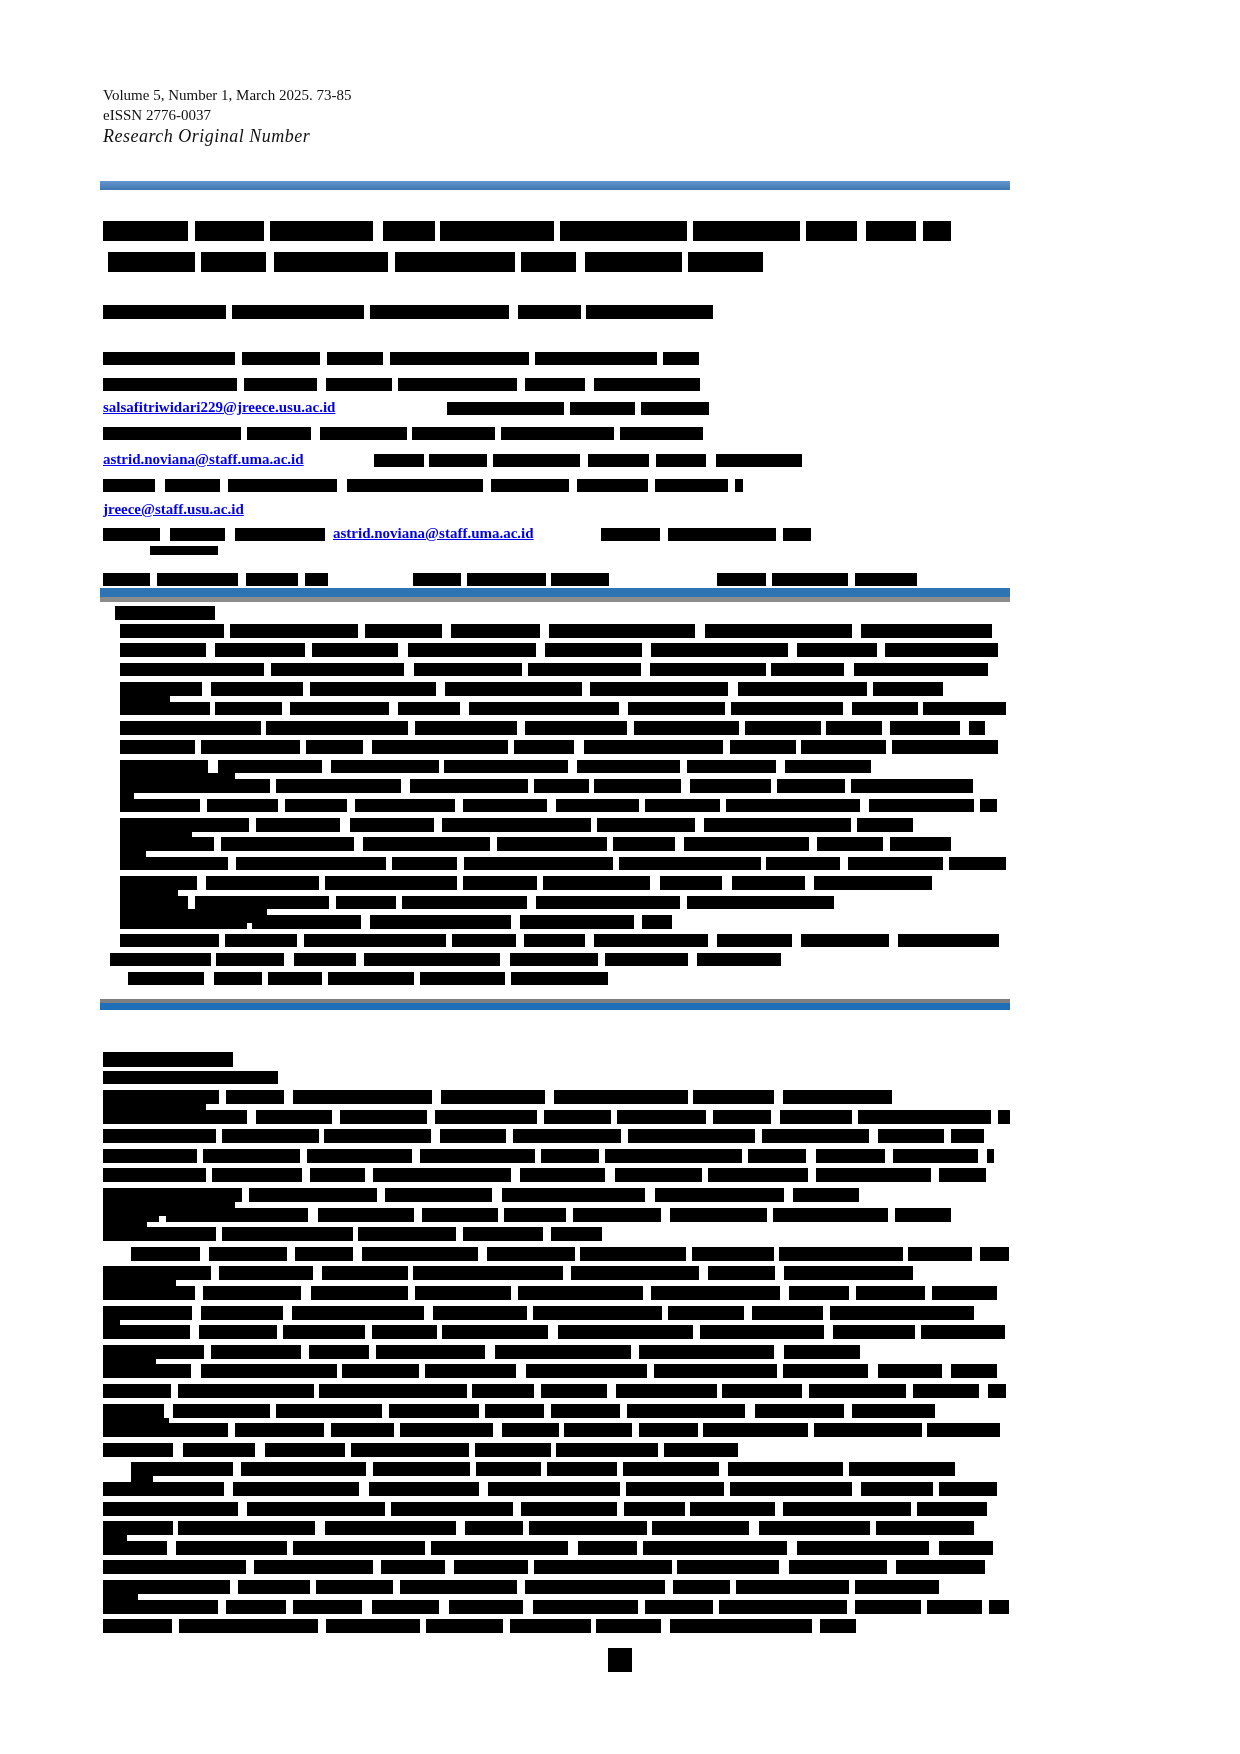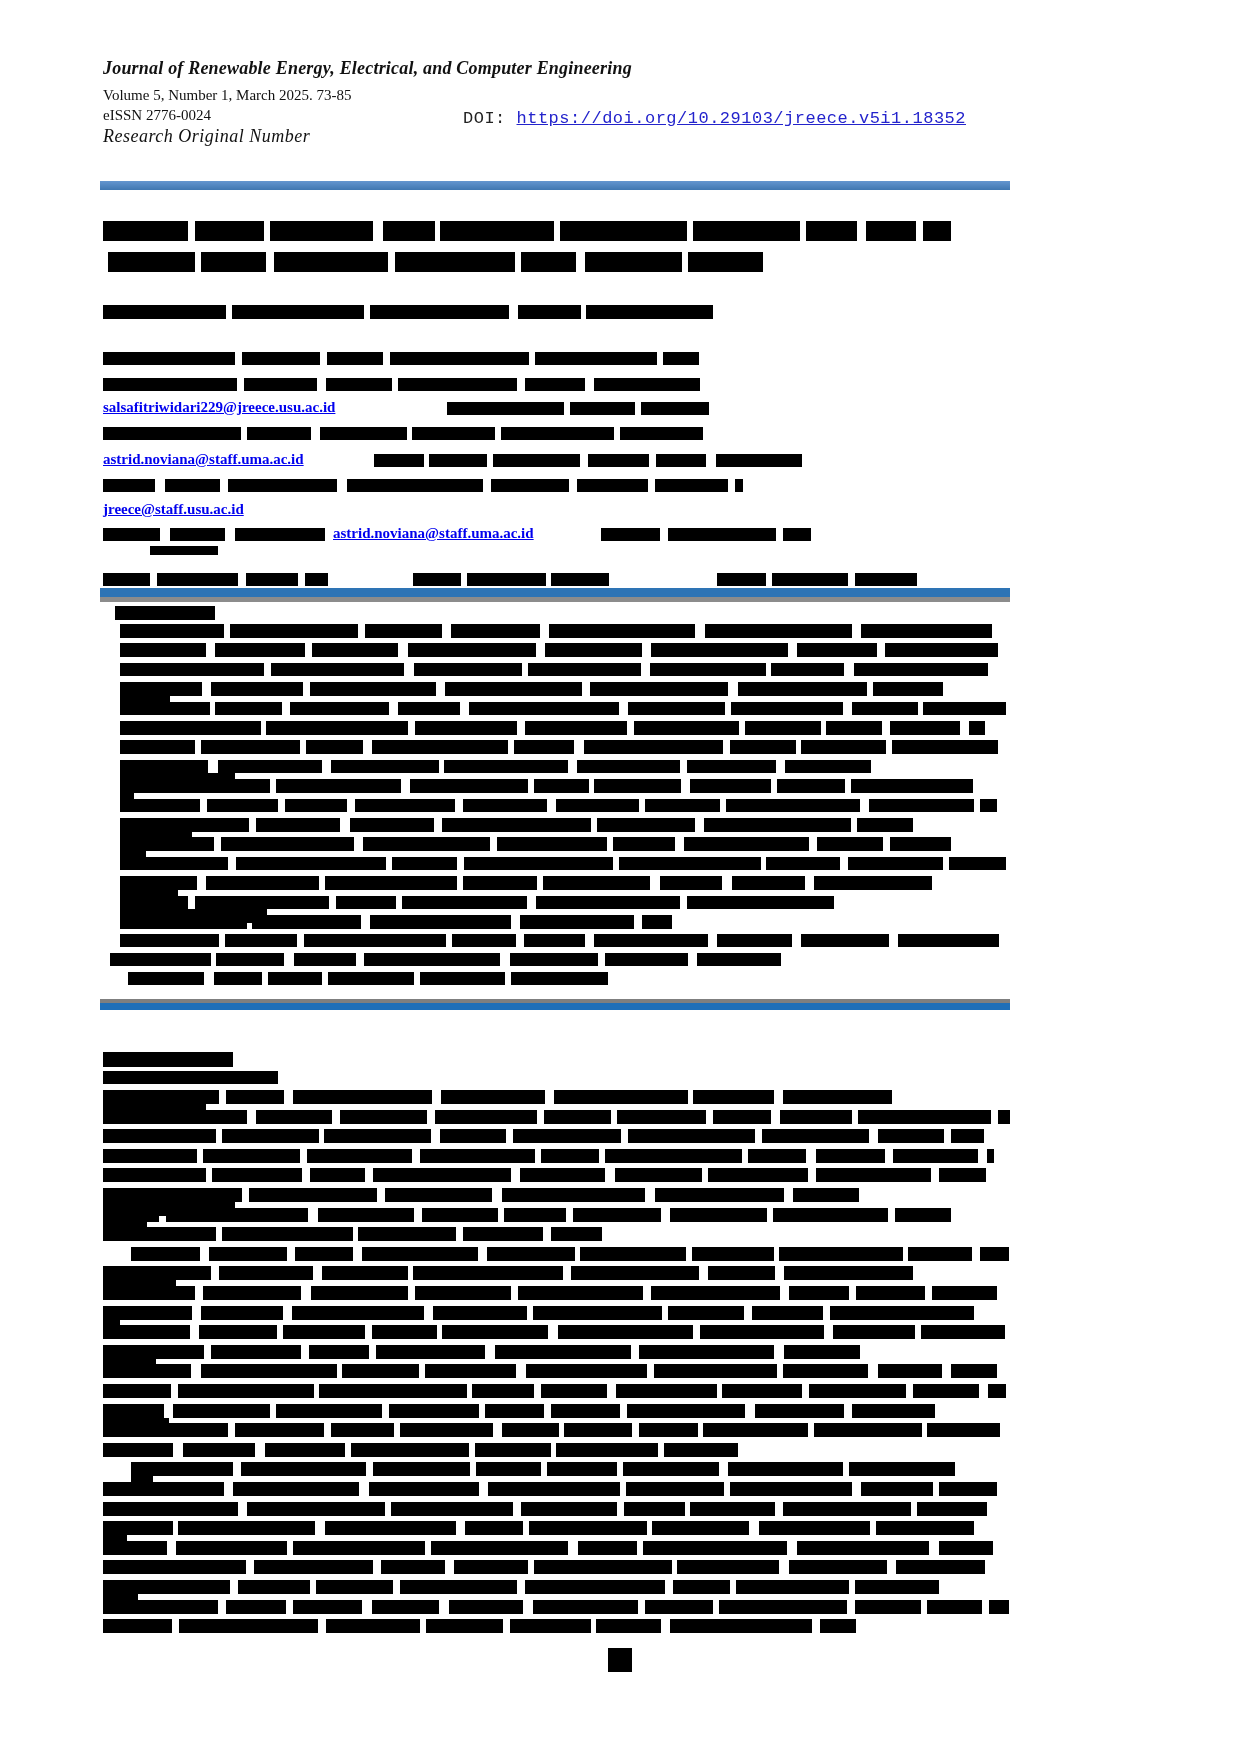--- a/index.html
+++ b/index.html
@@ -24,28 +24,22 @@
   .redact,.rline{font-size:0;line-height:0;}
   .redact span,.rline span{display:inline-block;background:#000;height:100%;vertical-align:top;}
   .rline{position:absolute;left:0;}
   .sq{background:#000;}
 </style>
 </head>
 <body>
 
 <div class="page">
 
-  <div class="abs journal-title" style="left:103px;top:58px;">Journal of Renewable Energy, Electrical, and Computer Engineering</div>
   <div class="abs meta-line" style="left:103px;top:87px;">Volume 5, Number 1, March 2025. 73-85</div>
-  <div class="abs meta-line" style="left:103px;top:107px;">eISSN 2776-0024</div>
-  <div class="abs doi-line" style="left:463px;top:109px;">
-    <span class="doi-label">DOI:</span>
-    <span> </span>
-    <a class="doi-link">https://doi.org/10.29103/jreece.v5i1.18352</a>
-  </div>
+  <div class="abs meta-line" style="left:103px;top:107px;">eISSN 2776-0037</div>
   <div class="abs article-type" style="left:103px;top:126px;">Research Original Number</div>
 
   <div class="abs rule1" style="left:100px;top:181px;width:910px;"></div>
 
   <div class="abs redact" style="left:103px;top:221px;width:848px;height:20px;"><span style="width: 85.4776px;"></span><span style="width: 6.25248px; background: transparent;"></span><span style="width: 69.0595px;"></span><span style="width: 6.08897px; background: transparent;"></span><span style="width: 103.504px;"></span><span style="width: 9.64794px; background: transparent;"></span><span style="width: 52.2709px;"></span><span style="width: 5.14572px; background: transparent;"></span><span style="width: 113.738px;"></span><span style="width: 6.05901px; background: transparent;"></span><span style="width: 126.415px;"></span><span style="width: 6.78207px; background: transparent;"></span><span style="width: 106.55px;"></span><span style="width: 6.29545px; background: transparent;"></span><span style="width: 50.7926px;"></span><span style="width: 8.83362px; background: transparent;"></span><span style="width: 49.7991px;"></span><span style="width: 7.30184px; background: transparent;"></span><span style="width: 27.9861px;"></span></div>
   <div class="abs redact" style="left:108px;top:252px;width:655px;height:20px;"><span style="width: 87.3332px;"></span><span style="width: 5.78518px; background: transparent;"></span><span style="width: 64.9139px;"></span><span style="width: 8.15712px; background: transparent;"></span><span style="width: 113.582px;"></span><span style="width: 7.06057px; background: transparent;"></span><span style="width: 119.821px;"></span><span style="width: 6.68622px; background: transparent;"></span><span style="width: 54.2452px;"></span><span style="width: 9.52719px; background: transparent;"></span><span style="width: 96.7504px;"></span><span style="width: 6.60882px; background: transparent;"></span><span style="width: 74.5286px;"></span></div>
 
   <div class="abs redact" style="left:103px;top:305px;width:610px;height:14px;"><span style="width: 122.506px;"></span><span style="width: 6.57944px; background: transparent;"></span><span style="width: 131.581px;"></span><span style="width: 6.77046px; background: transparent;"></span><span style="width: 138.654px;"></span><span style="width: 8.77422px; background: transparent;"></span><span style="width: 62.938px;"></span><span style="width: 5.55075px; background: transparent;"></span><span style="width: 126.646px;"></span></div>
 
   <div class="abs redact" style="left:103px;top:352px;width:596px;height:13px;"><span style="width: 132.154px;"></span><span style="width: 6.90639px; background: transparent;"></span><span style="width: 77.6869px;"></span><span style="width: 7.45195px; background: transparent;"></span><span style="width: 55.3618px;"></span><span style="width: 7.90049px; background: transparent;"></span><span style="width: 138.177px;"></span><span style="width: 5.95578px; background: transparent;"></span><span style="width: 122.93px;"></span><span style="width: 5.42268px; background: transparent;"></span><span style="width: 36.0527px;"></span></div>

